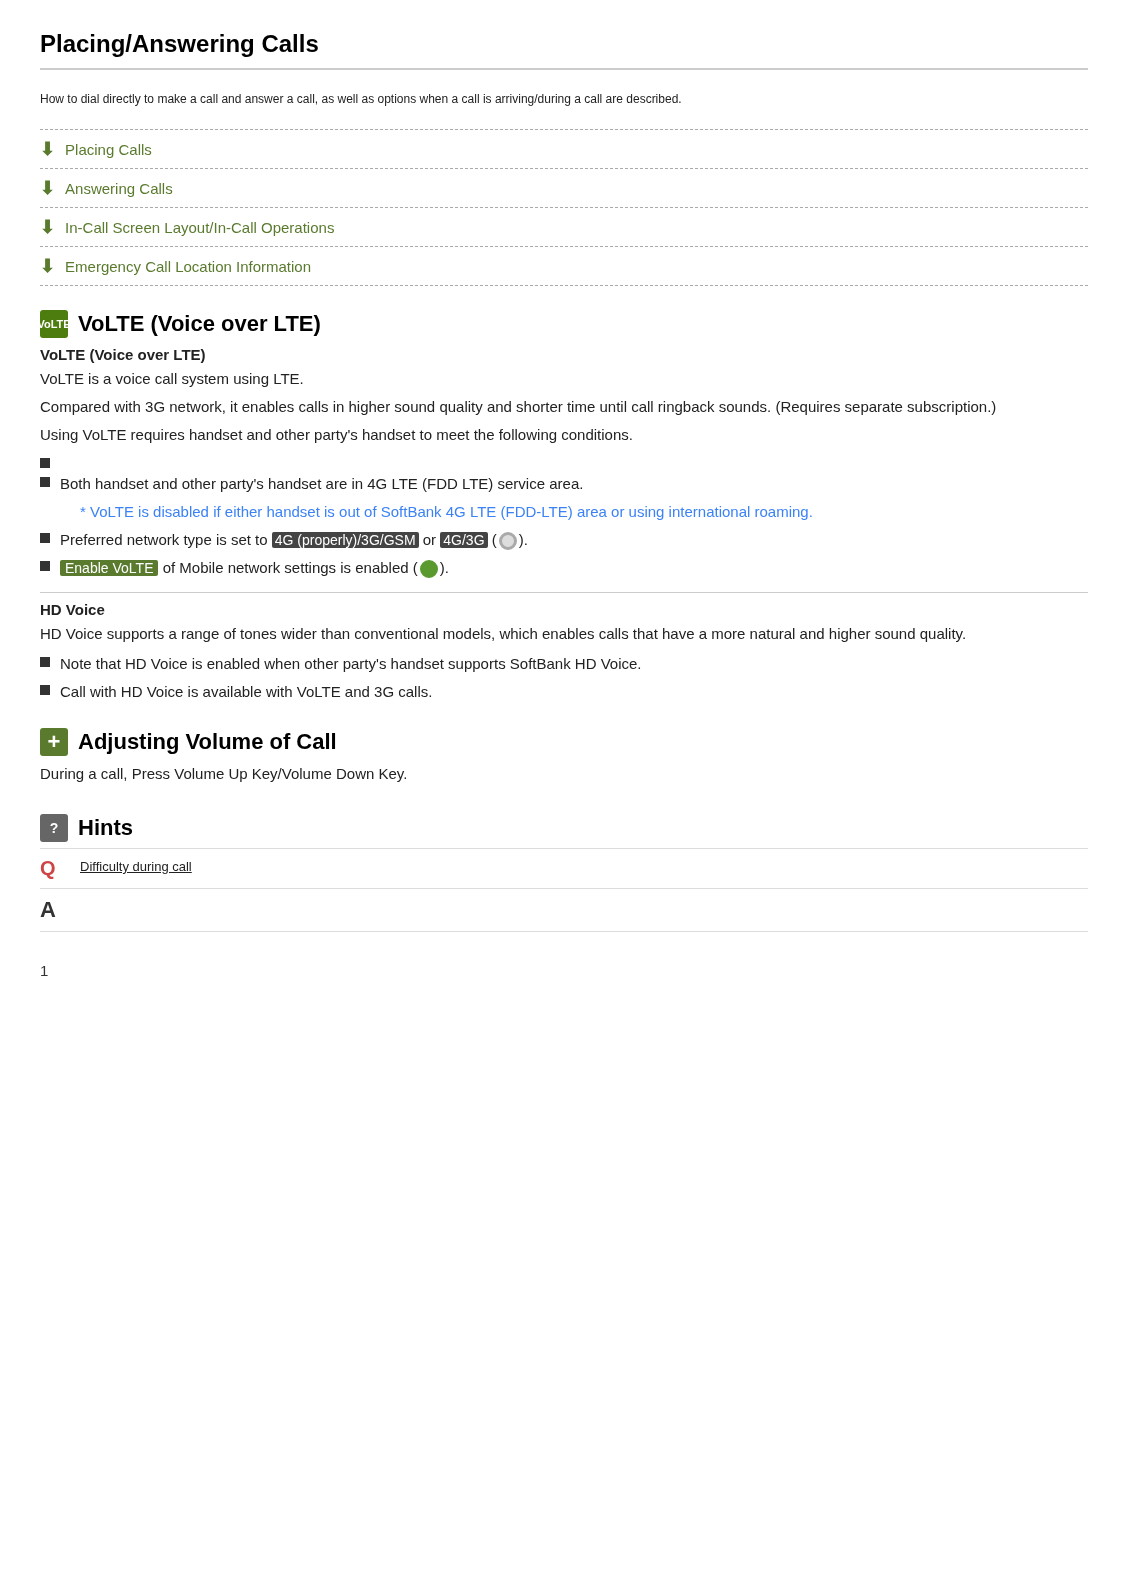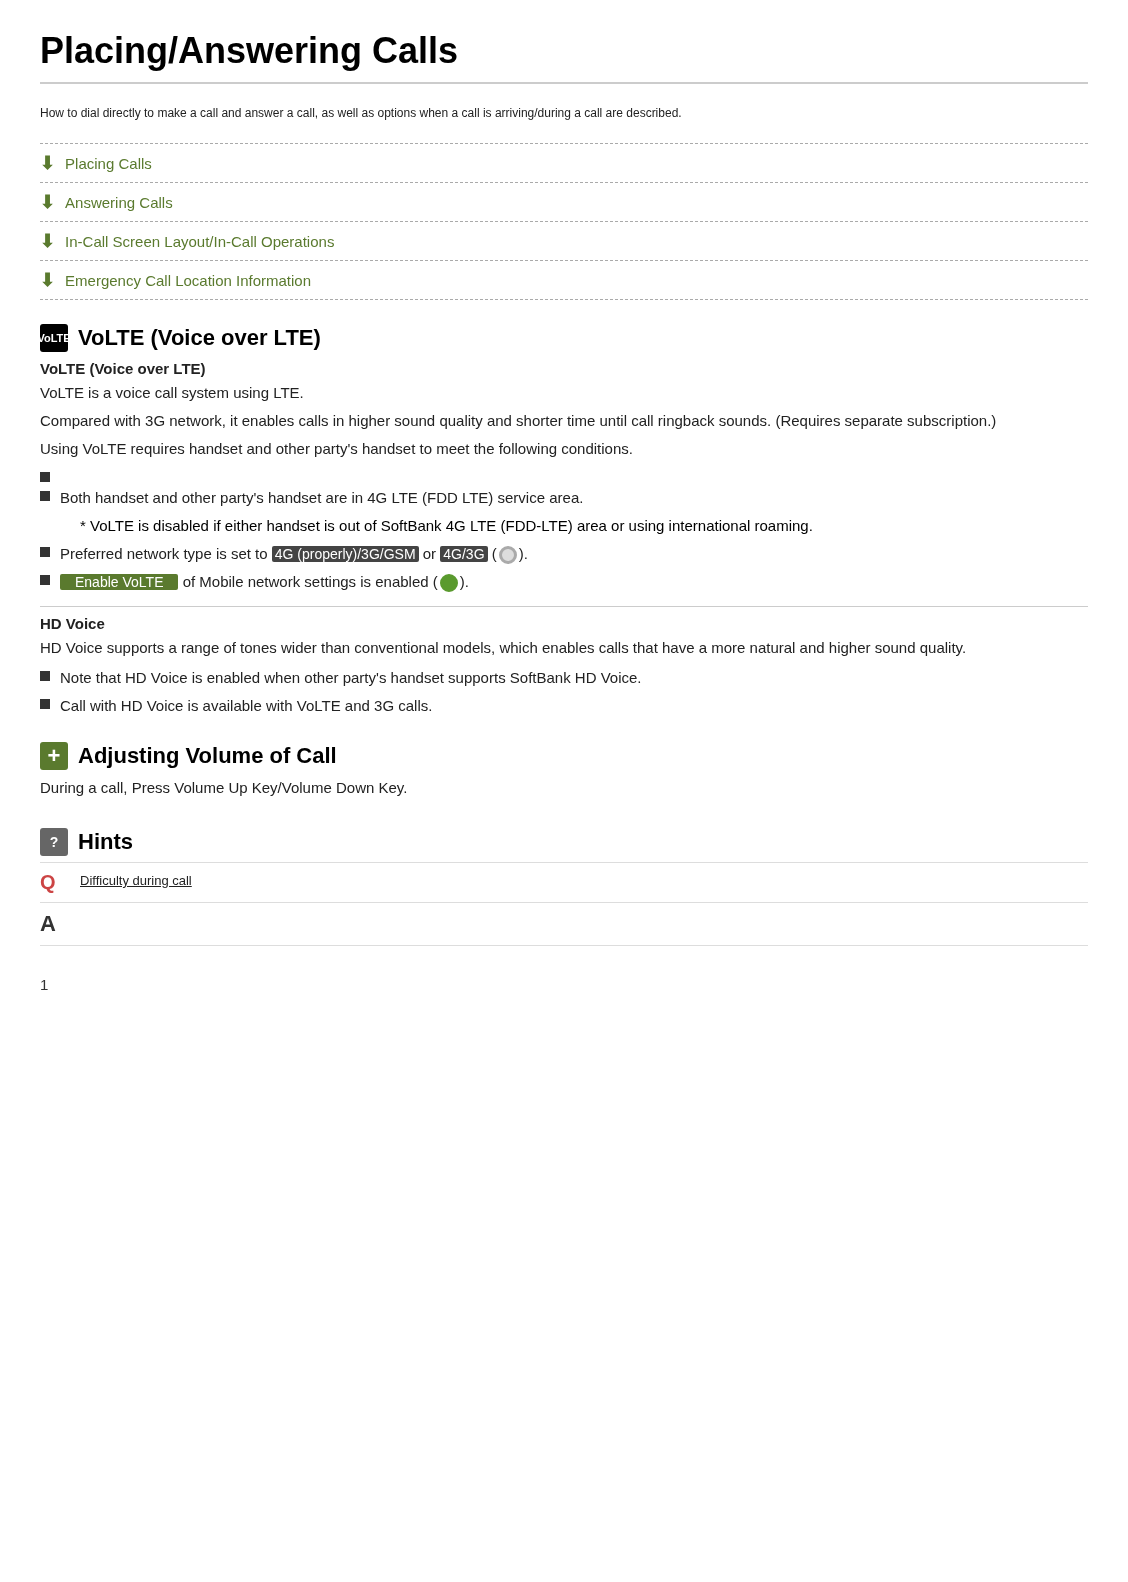--- a/index.html
+++ b/index.html
@@ -5,21 +5,21 @@
     * { box-sizing: border-box; margin: 0; padding: 0; }
     body {
       font-family: Arial, sans-serif;
       font-size: 15px;
       color: #222;
       background: #fff;
       padding: 30px 40px 40px 40px;
       max-width: 1128px;
     }
     h1.page-title {
-      font-size: 36px;
+      font-size: 24px;
       font-weight: bold;
       margin-bottom: 10px;
       color: #000;
     }
     hr.title-divider {
       border: none;
       border-top: 2px solid #ccc;
       margin-bottom: 20px;
     }
     .intro-text {
@@ -59,21 +59,21 @@
     .section-icon {
       width: 28px;
       height: 28px;
       margin-right: 10px;
       flex-shrink: 0;
       display: inline-flex;
       align-items: center;
       justify-content: center;
     }
     .section-icon.volte-icon {
-      background: #000000;
+      background: #4d7c0f;
       color: #fff;
       font-size: 11px;
       font-weight: bold;
       border-radius: 3px;
     }
     .section-icon.plus-icon {
       background: #5a7a2e;
       color: #fff;
       font-size: 22px;
       font-weight: bold;
@@ -124,33 +124,33 @@
       height: 10px;
       background: #333;
       margin-right: 10px;
       margin-top: 5px;
       flex-shrink: 0;
     }
     .indent-note {
       margin-left: 20px;
       font-size: 15px;
       line-height: 1.6;
-      color: #000000;
+      color: #3b82f6;
     }
     .highlight-dark {
       background: #444;
       color: #fff;
       padding: 0 3px;
       border-radius: 2px;
       font-size: 14px;
     }
     .highlight-green {
       background: #5a7a2e;
       color: #fff;
-      padding: 0 15px;
+      padding: 0 5px;
       border-radius: 2px;
       font-size: 14px;
     }
     .circle-icon {
       display: inline-block;
       width: 18px;
       height: 18px;
       border-radius: 50%;
       border: 3px solid #aaa;
       background: #ddd;

